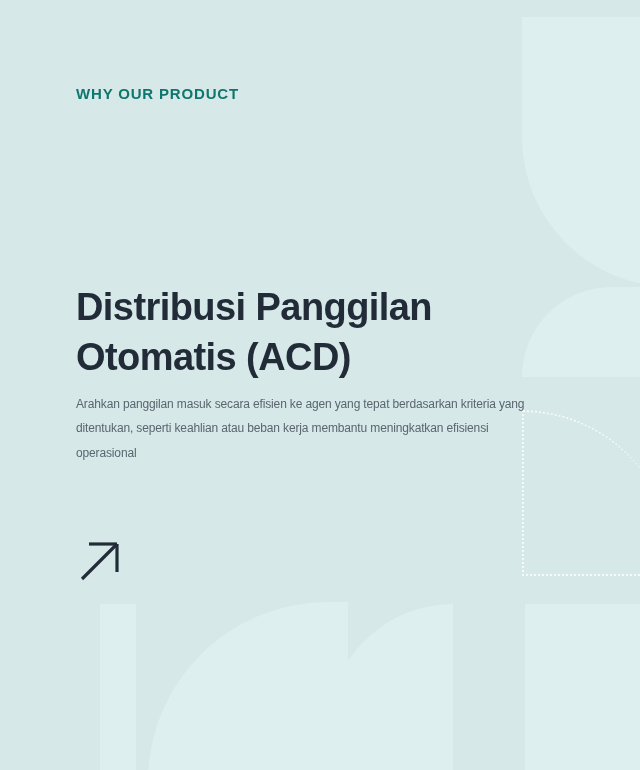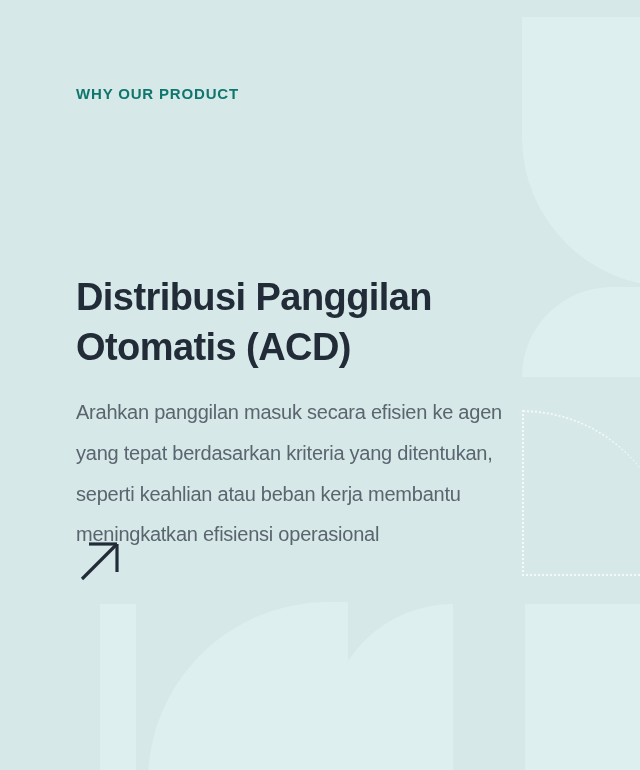--- a/index.html
+++ b/index.html
@@ -110,36 +110,36 @@
     left:76px;
     font-size:15px;
     font-weight:600;
     letter-spacing:.055em;
     color:#0f766e;
     white-space:nowrap;
   }
 
   .headline {
     position:absolute;
-    top:272px;
+    top:282px;
     left:76px;
     width:470px;
     font-size:38px;
     line-height:1.32;
     font-weight:700;
     letter-spacing:-.015em;
     color:#222c38;
   }
 
   .body-copy {
     position:absolute;
     top:392px;
     left:76px;
     width:452px;
-    font-size:20px;
+    font-size:12px;
     line-height:2.04;
     font-weight:400;
     letter-spacing:-.012em;
     color:#5a6570;
   }
 
   .arrow-link {
     position:absolute;
     top:537px;
     left:76px;

